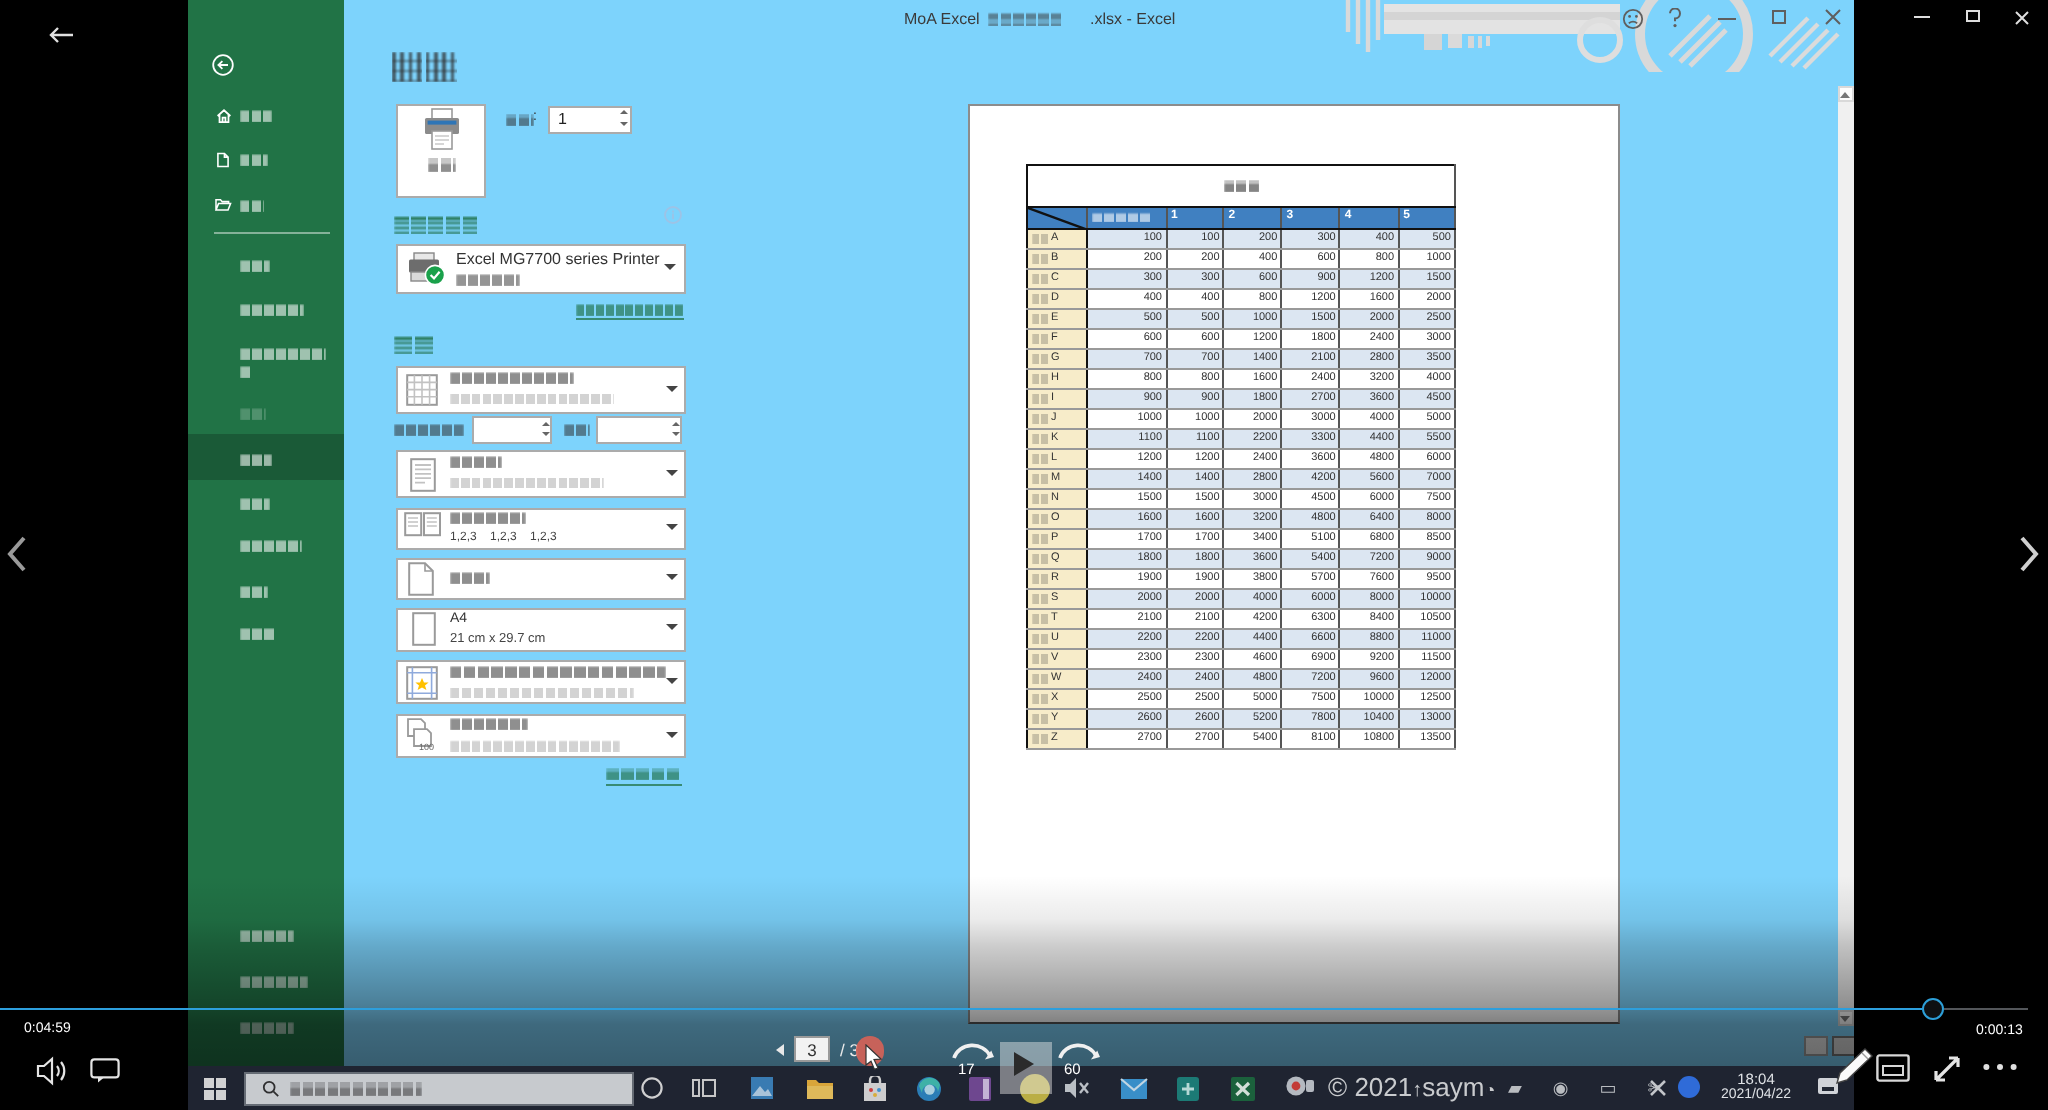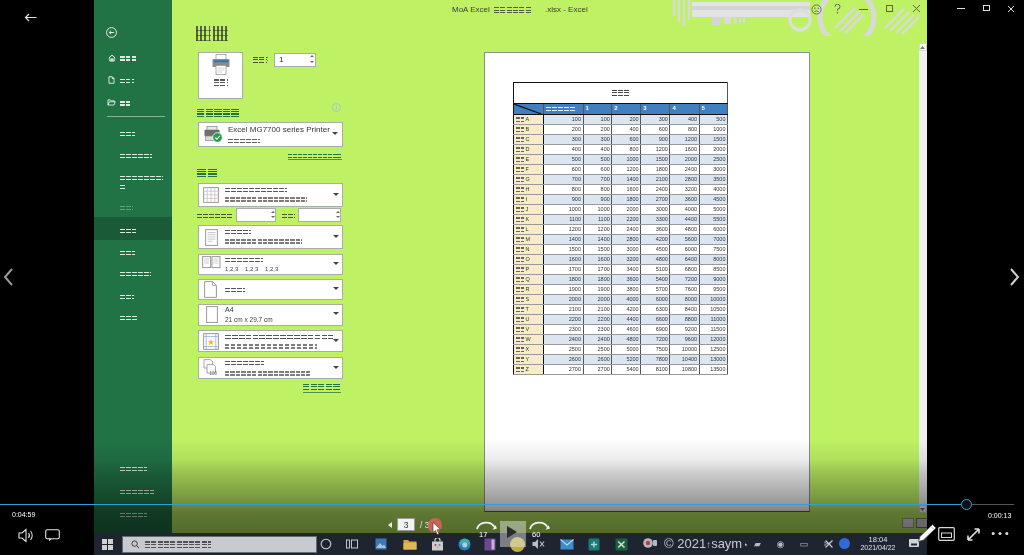--- a/index.html
+++ b/index.html
@@ -1,18 +1,18 @@
 <!DOCTYPE html>
 <html><head><meta charset="utf-8"><style>
 * { margin:0; padding:0; box-sizing:border-box; }
 html,body { width:1024px; height:555px; background:#000; overflow:hidden; }
 body { font-family:"Liberation Sans", sans-serif; }
 #stage { position:relative; width:1024px; height:555px; background:#000; overflow:hidden; }
 .abs { position:absolute; }
-#xl { position:absolute; left:94px; top:0; width:833px; height:555px; background:#bef264; overflow:hidden; }
+#xl { position:absolute; left:94px; top:0; width:833px; height:555px; background:#7dd3fc; overflow:hidden; }
 #sidebar { position:absolute; left:0; top:0; width:78px; height:533px; background:#217346; }
 .box { position:absolute; background:#fff; border:1px solid #ababab; }
 .caret { position:absolute; width:0; height:0; border-left:3.2px solid transparent; border-right:3.2px solid transparent; border-top:3.8px solid #444; }
 .sa { position:absolute; width:0; height:0; border-left:2.2px solid transparent; border-right:2.2px solid transparent; }
 .sau { border-bottom:2.8px solid #666; } .sad { border-top:2.8px solid #666; }
 #ptable { position:absolute; left:419px; top:82px; width:214px; border-collapse:collapse; table-layout:fixed;
           border:1.5px solid #111; font-size:5.5px; color:#333; }
 #ptable td { padding:0 1.5px 0 0; text-align:right; border-right:1px solid #555; border-bottom:1px solid #999; height:9.2px; line-height:9px; overflow:hidden; white-space:nowrap; }
 #trow td { height:21px; border-bottom:1px solid #111; padding:0; position:relative; }
 #hrow td { background:#4080c1; color:#fff; text-align:left; padding:0 0 0 2px; border-bottom:1px solid #111; height:9.7px; line-height:9.5px; font-size:6px; font-weight:bold; position:relative; }

